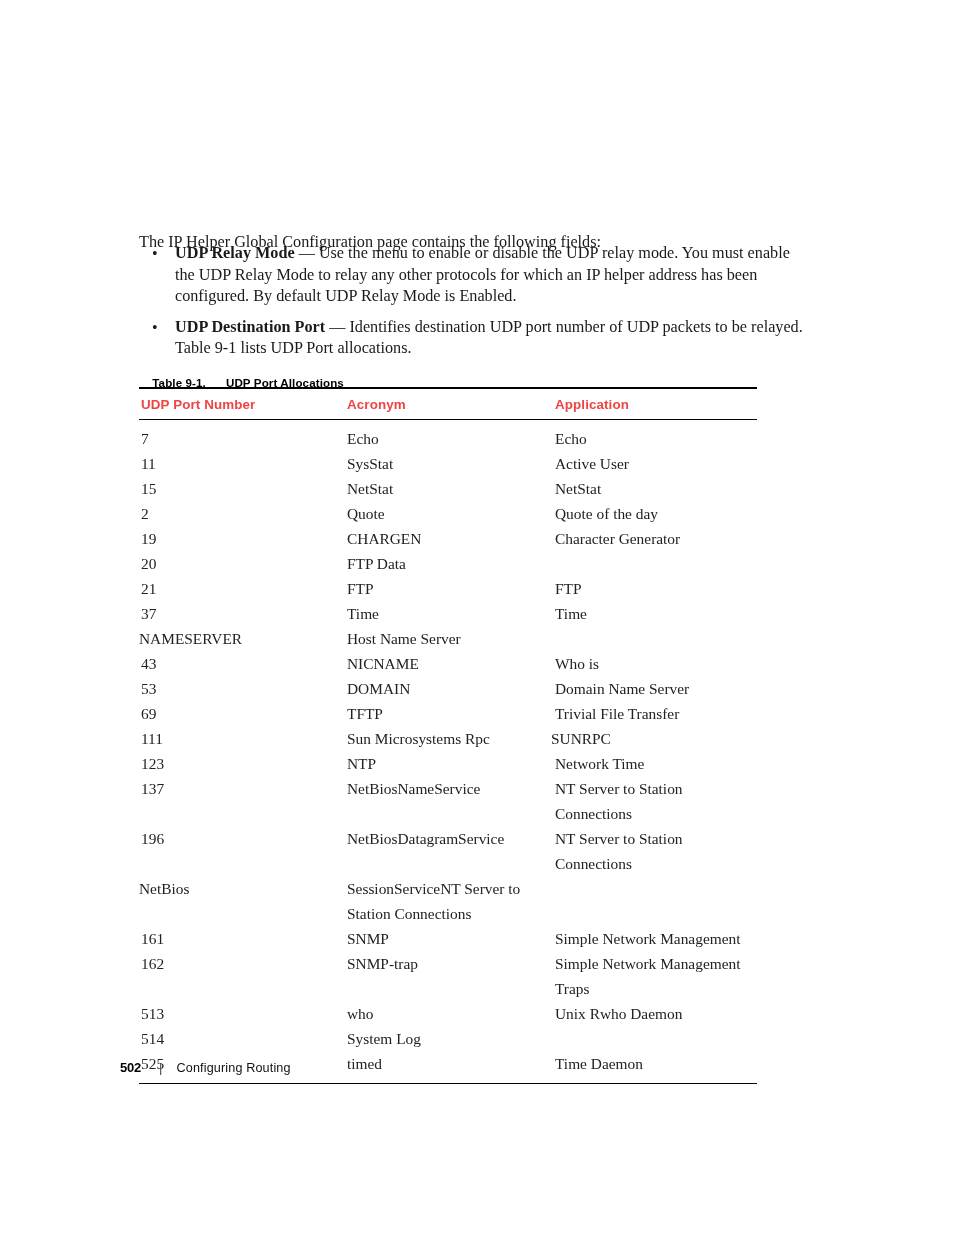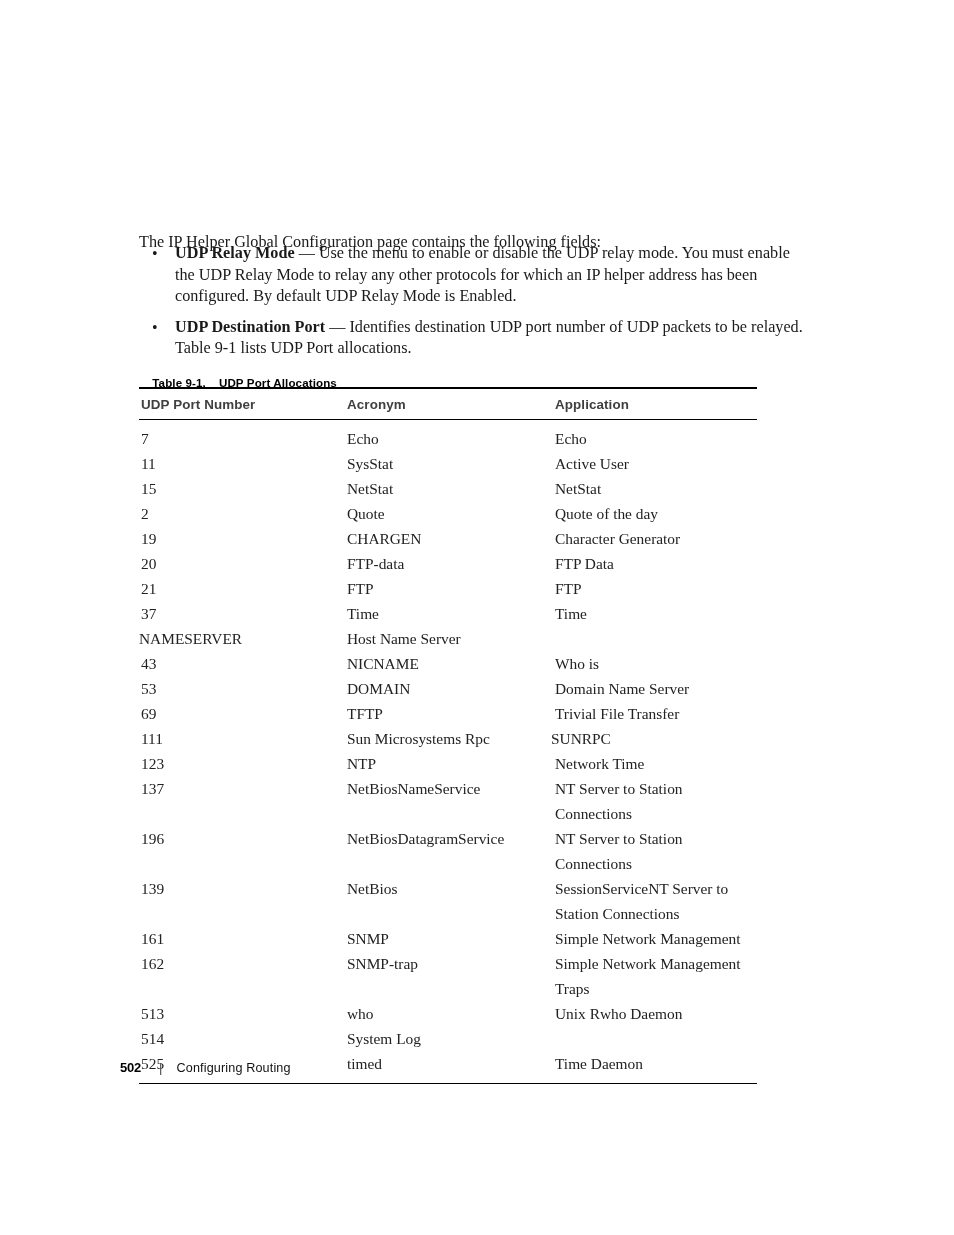--- a/index.html
+++ b/index.html
@@ -66,21 +66,21 @@
     position: absolute;
     left: 139px;
     top: 363px;
     font-family: "Liberation Sans", "DejaVu Sans", sans-serif;
     font-weight: bold;
     font-size: 11.6px;
     letter-spacing: 0.1px;
     color: #000000;
     white-space: pre;
   }
-  .table-caption .cap-num { margin-right: 13px; }
+  .table-caption .cap-num { margin-right: 20px; }
 
   
   .udp-table {
     position: absolute;
     left: 139px;
     top: 387px;
     width: 618px;
   }
   .rule-top {
     height: 0;
@@ -100,21 +100,21 @@
 
   .thead-row {
     display: flex;
     height: 30px;
     align-items: center;
   }
   .thead-row .cell {
     font-family: "Liberation Sans", "DejaVu Sans", sans-serif;
     font-weight: bold;
     font-size: 13.4px;
-    color: #404040;
+    color: #ef4444;
     letter-spacing: 0.1px;
   }
 
   .tbody { padding-top: 6px; padding-bottom: 7px; }
 
   .trow {
     display: flex;
     align-items: flex-start;
     padding: 0 0 0 0;
     min-height: 25px;
@@ -212,21 +212,20 @@
           <div class="cell col-acro">Quote</div>
           <div class="cell col-app">Quote of the day</div>
         </div>
         <div class="trow">
           <div class="cell col-port">19</div>
           <div class="cell col-acro">CHARGEN</div>
           <div class="cell col-app">Character Generator</div>
         </div>
         <div class="trow">
           <div class="cell col-port">20</div>
-          <div class="cell col-acro">FTP-data</div>
           <div class="cell col-app">FTP Data</div>
         </div>
         <div class="trow">
           <div class="cell col-port">21</div>
           <div class="cell col-acro">FTP</div>
           <div class="cell col-app">FTP</div>
         </div>
         <div class="trow">
           <div class="cell col-port">37</div>
           <div class="cell col-acro">Time</div>
@@ -265,21 +264,20 @@
           <div class="cell col-port">137</div>
           <div class="cell col-acro">NetBiosNameService</div>
           <div class="cell col-app">NT Server to Station Connections</div>
         </div>
         <div class="trow">
           <div class="cell col-port">196</div>
           <div class="cell col-acro">NetBiosDatagramService</div>
           <div class="cell col-app">NT Server to Station Connections</div>
         </div>
         <div class="trow">
-          <div class="cell col-port">139</div>
           <div class="cell col-acro">NetBios</div>
           <div class="cell col-app">SessionServiceNT Server to Station Connections</div>
         </div>
         <div class="trow">
           <div class="cell col-port">161</div>
           <div class="cell col-acro">SNMP</div>
           <div class="cell col-app">Simple Network Management</div>
         </div>
         <div class="trow">
           <div class="cell col-port">162</div>

